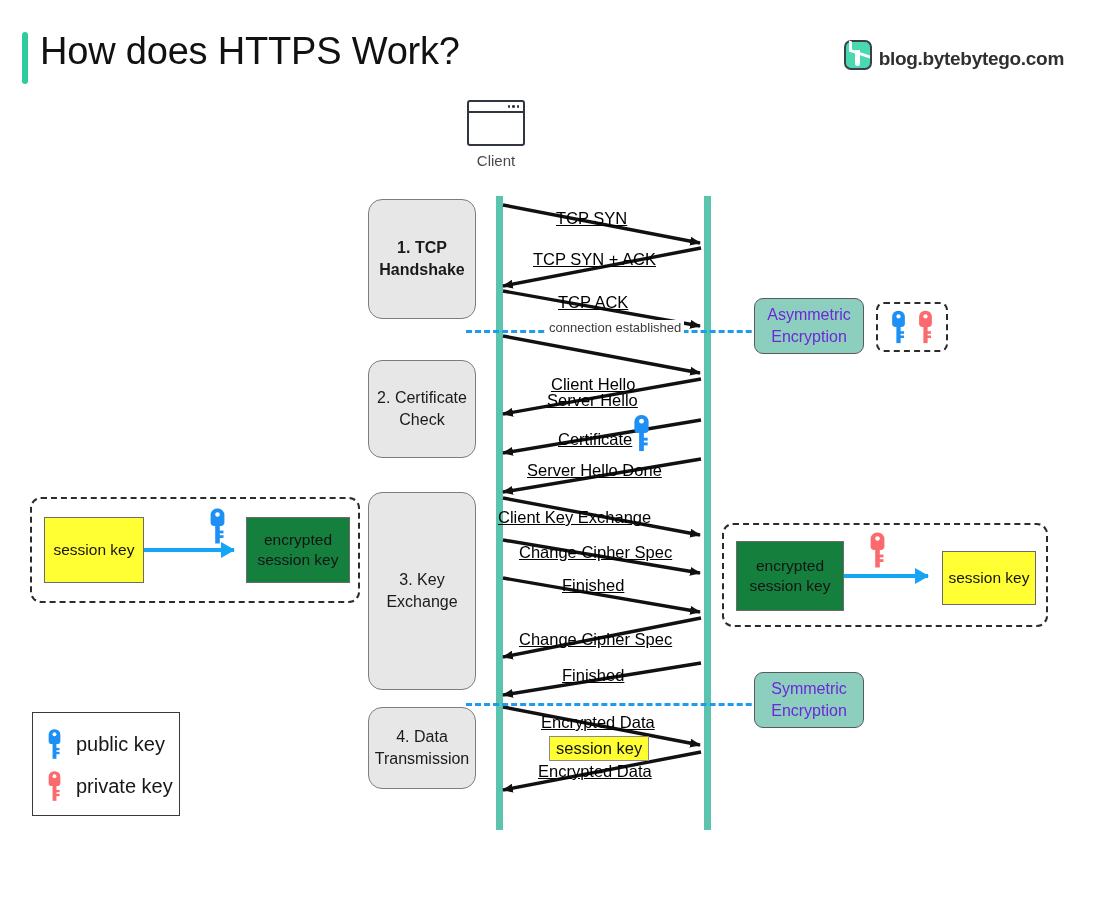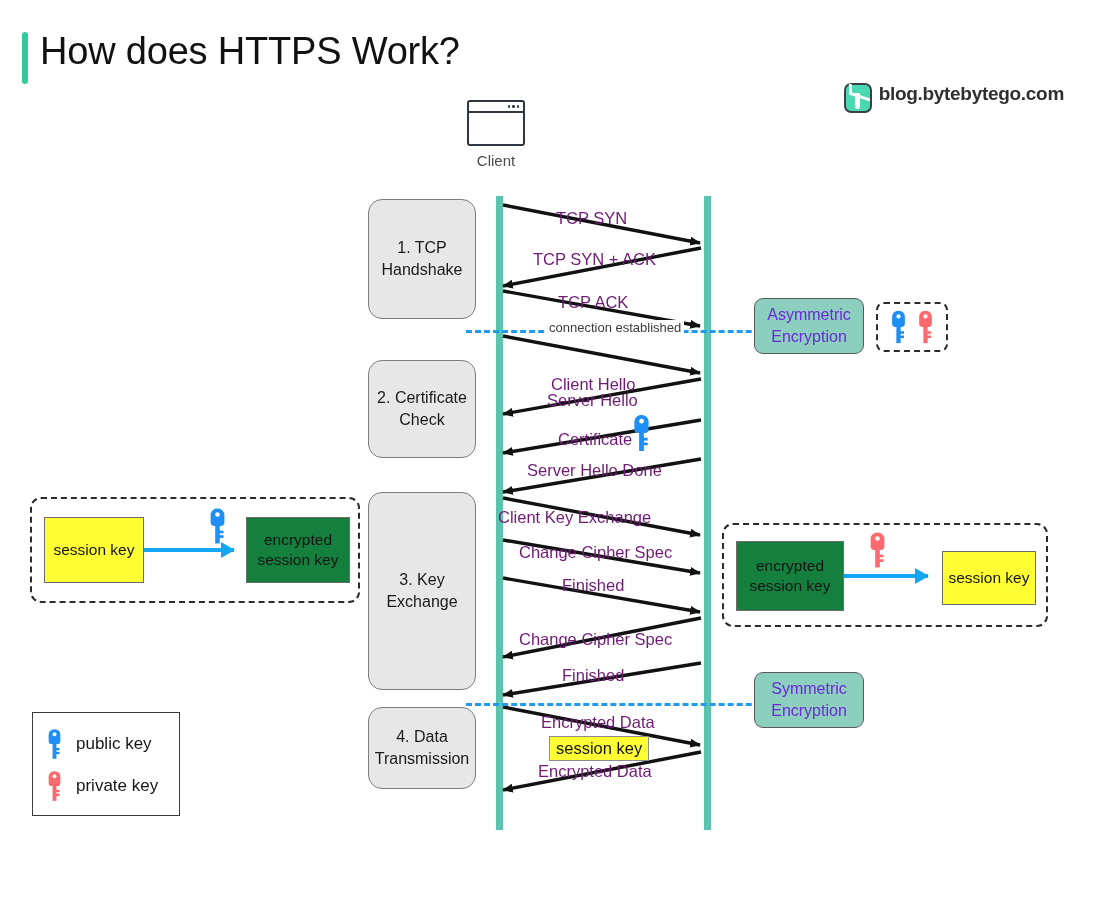--- a/index.html
+++ b/index.html
@@ -25,21 +25,21 @@
   }
   #page-title {
     position: absolute; left: 40px; top: 30px;
     font-size: 38px; font-weight: 400;
     letter-spacing: -0.2px;
     color: #111;
     white-space: nowrap;
   }
   #brand {
     position: absolute; right: 38px; top: 40px;
-    display: flex; align-items: flex-start; gap: 7px; margin-top: 43px;
+    display: flex; align-items: flex-end; gap: 7px;
   }
   #brand-logo {
     width: 28px; height: 30px;
     border-radius: 7px;
     background: #4ad8b0;
     border: 2px solid #3a3f4a;
     position: relative;
     flex: none;
   }
   #brand-logo::before {
@@ -125,21 +125,21 @@
     position: absolute;
     background: #e7e7e7;
     border: 1.6px solid #7d7d7d;
     border-radius: 14px;
     display: flex; align-items: center; justify-content: center;
     text-align: center;
     font-size: 16px; color: #1a1a1a;
     line-height: 1.35;
     left: 368px; width: 108px;
   }
-  #stage-1 { top: 199px; height: 120px; }
+  #stage-1 { top: 199px; height: 120px; font-weight: bold; }
   #stage-2 { top: 360px; height: 98px; }
   #stage-3 { top: 492px; height: 198px; }
   #stage-4 { top: 707px; height: 82px; }
 
   
   .dash-sep {
     position: absolute; height: 0;
     border-top: 3px dashed #1e9bf0;
   }
   #sep-1 { left: 466px; width: 394px; top: 330px; }
@@ -150,23 +150,24 @@
     font-size: 13px; color: #3c3c3c;
     white-space: nowrap;
   }
 
   
   #arrows { position: absolute; left: 0; top: 0; width: 1102px; height: 908px; pointer-events: none; }
 
   
   .msg-label {
     position: absolute;
-    font-size: 16.5px; color: #701a75;
+    font-size: 16.5px; color: #000000;
     white-space: nowrap;
     background: transparent;
+    text-decoration: underline;
   }
 
   
   .enc-box {
     position: absolute;
     background: #8ccfbe;
     border: 1.6px solid #5a5a5a;
     border-radius: 9px;
     display: flex; align-items: center; justify-content: center;
     text-align: center;
@@ -265,21 +266,21 @@
     width: 148px; height: 104px;
     border: 1.6px solid #3a3a3a;
     background: #fff;
     padding: 10px 0 0 14px;
   }
   .legend-row {
     display: flex; align-items: center; gap: 14px;
     height: 42px;
   }
   .legend-row .key { transform: scale(0.78); }
-  .legend-label { font-size: 17px; color: #171717; }
+  .legend-label { font-size: 20px; color: #171717; }
 
   
   #sk-highlight {
     position: absolute; left: 549px; top: 736px;
     background: #ffff33;
     border: 1.3px solid #8a8a8a;
     padding: 2px 6px;
     font-size: 16.5px; color: #141414;
     white-space: nowrap;
   }

